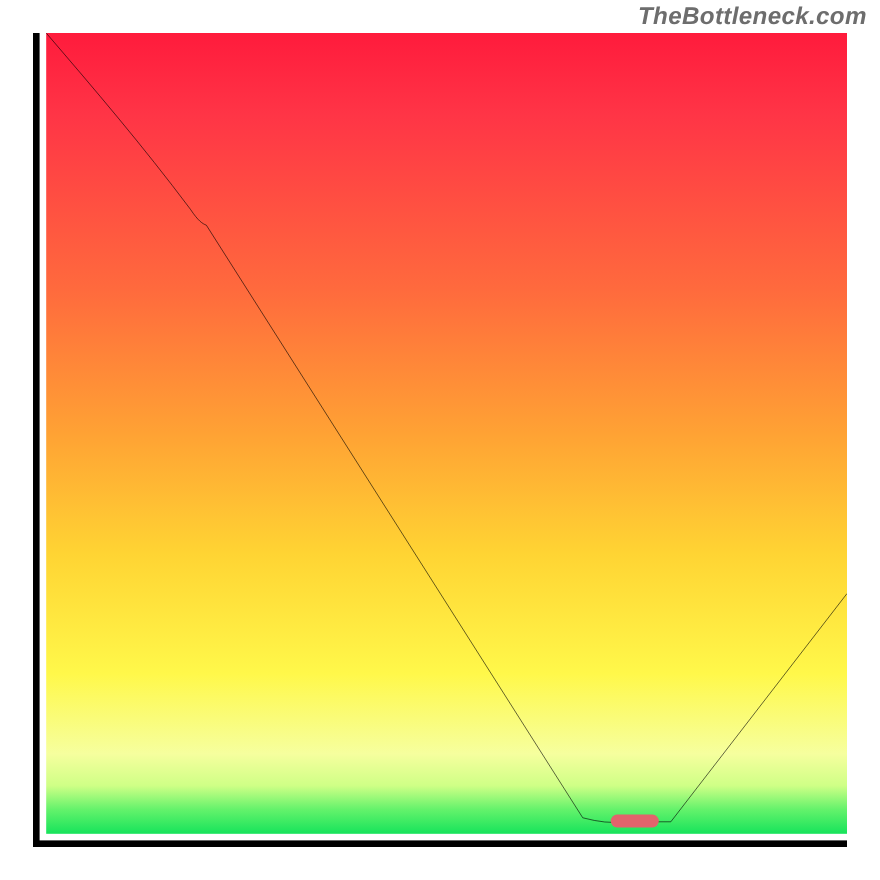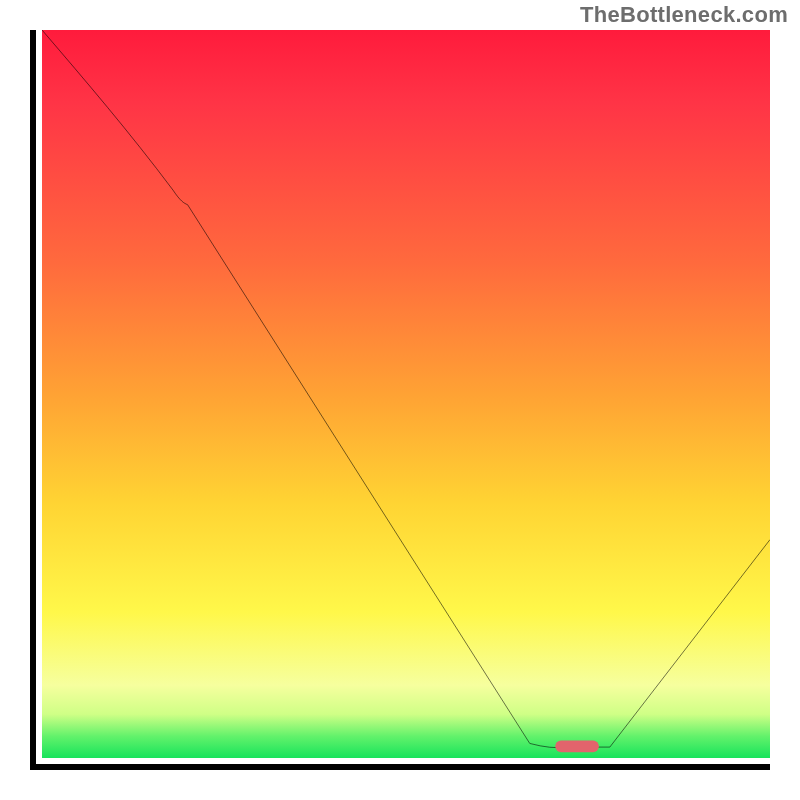--- a/index.html
+++ b/index.html
@@ -7,20 +7,21 @@
     padding: 0;
     width: 800px;
     height: 800px;
     background: #ffffff;
     overflow: hidden;
   }
   .chart-wrap {
     position: relative;
     width: 800px;
     height: 800px;
+    font-style: italic;
   }
   .plot-area {
     position: absolute;
     left: 30px;
     top: 30px;
     width: 740px;
     height: 740px;
     border-left: 6px solid #000;
     border-bottom: 6px solid #000;
     box-sizing: border-box;

